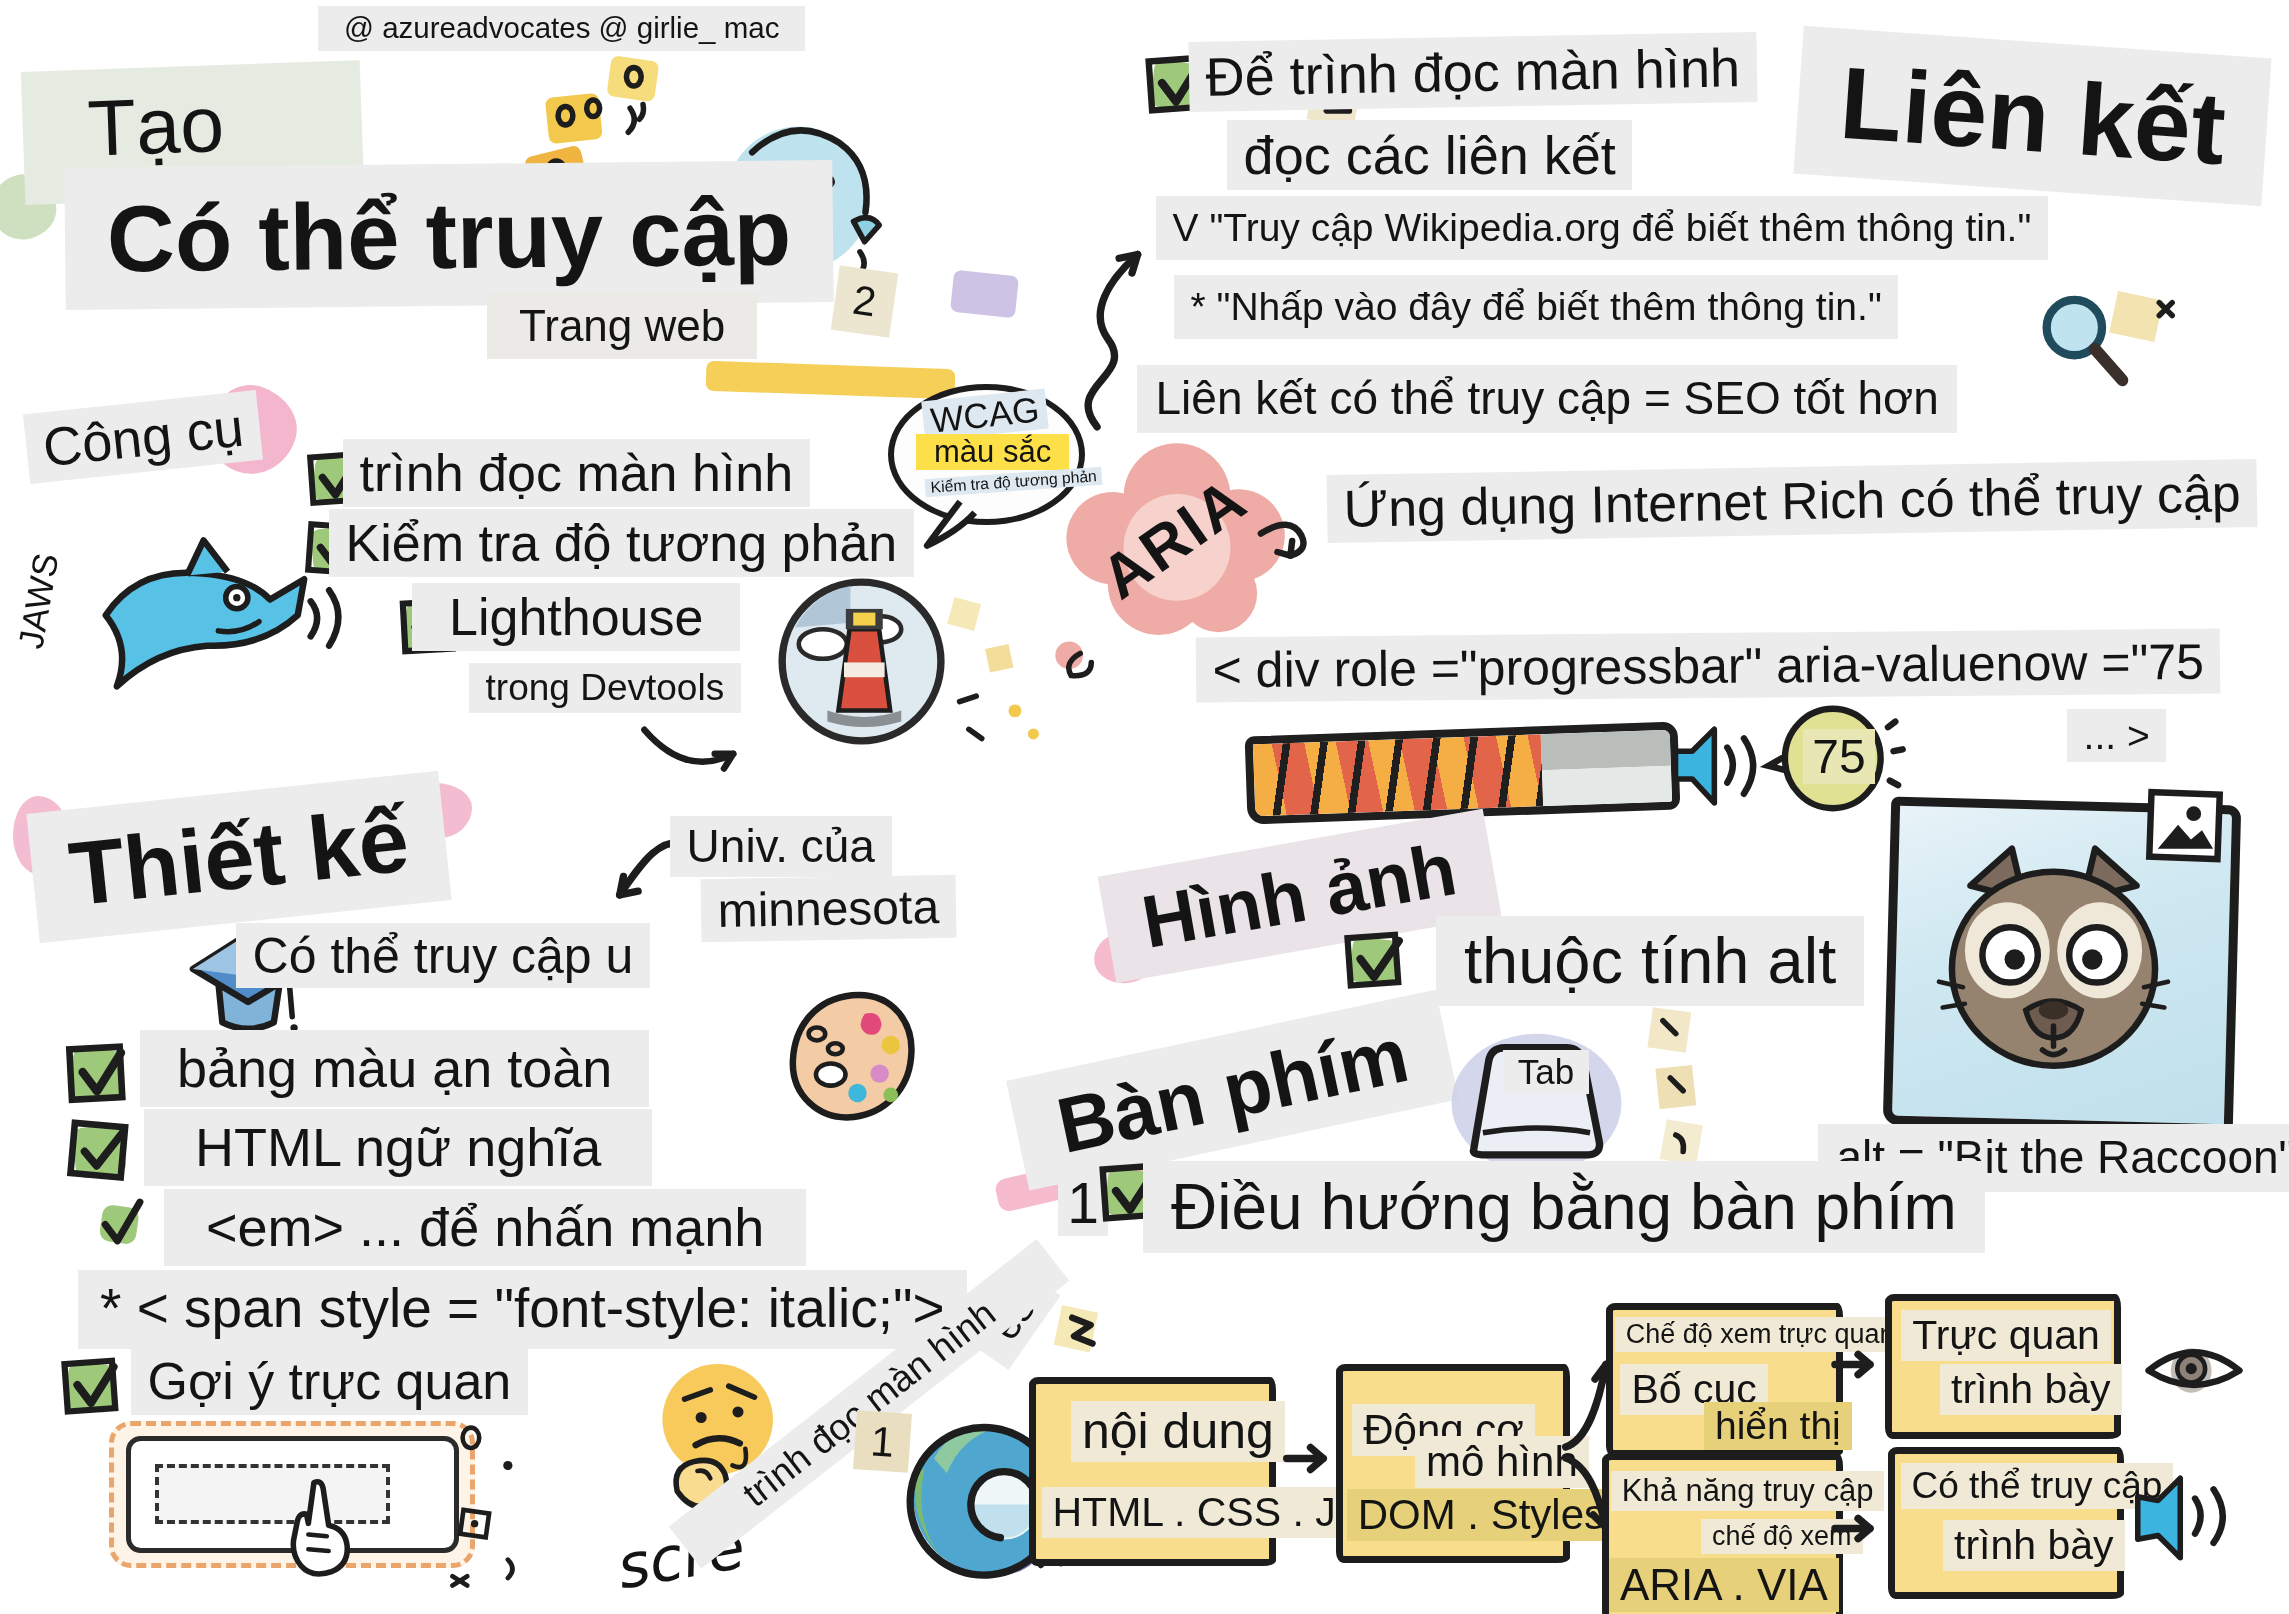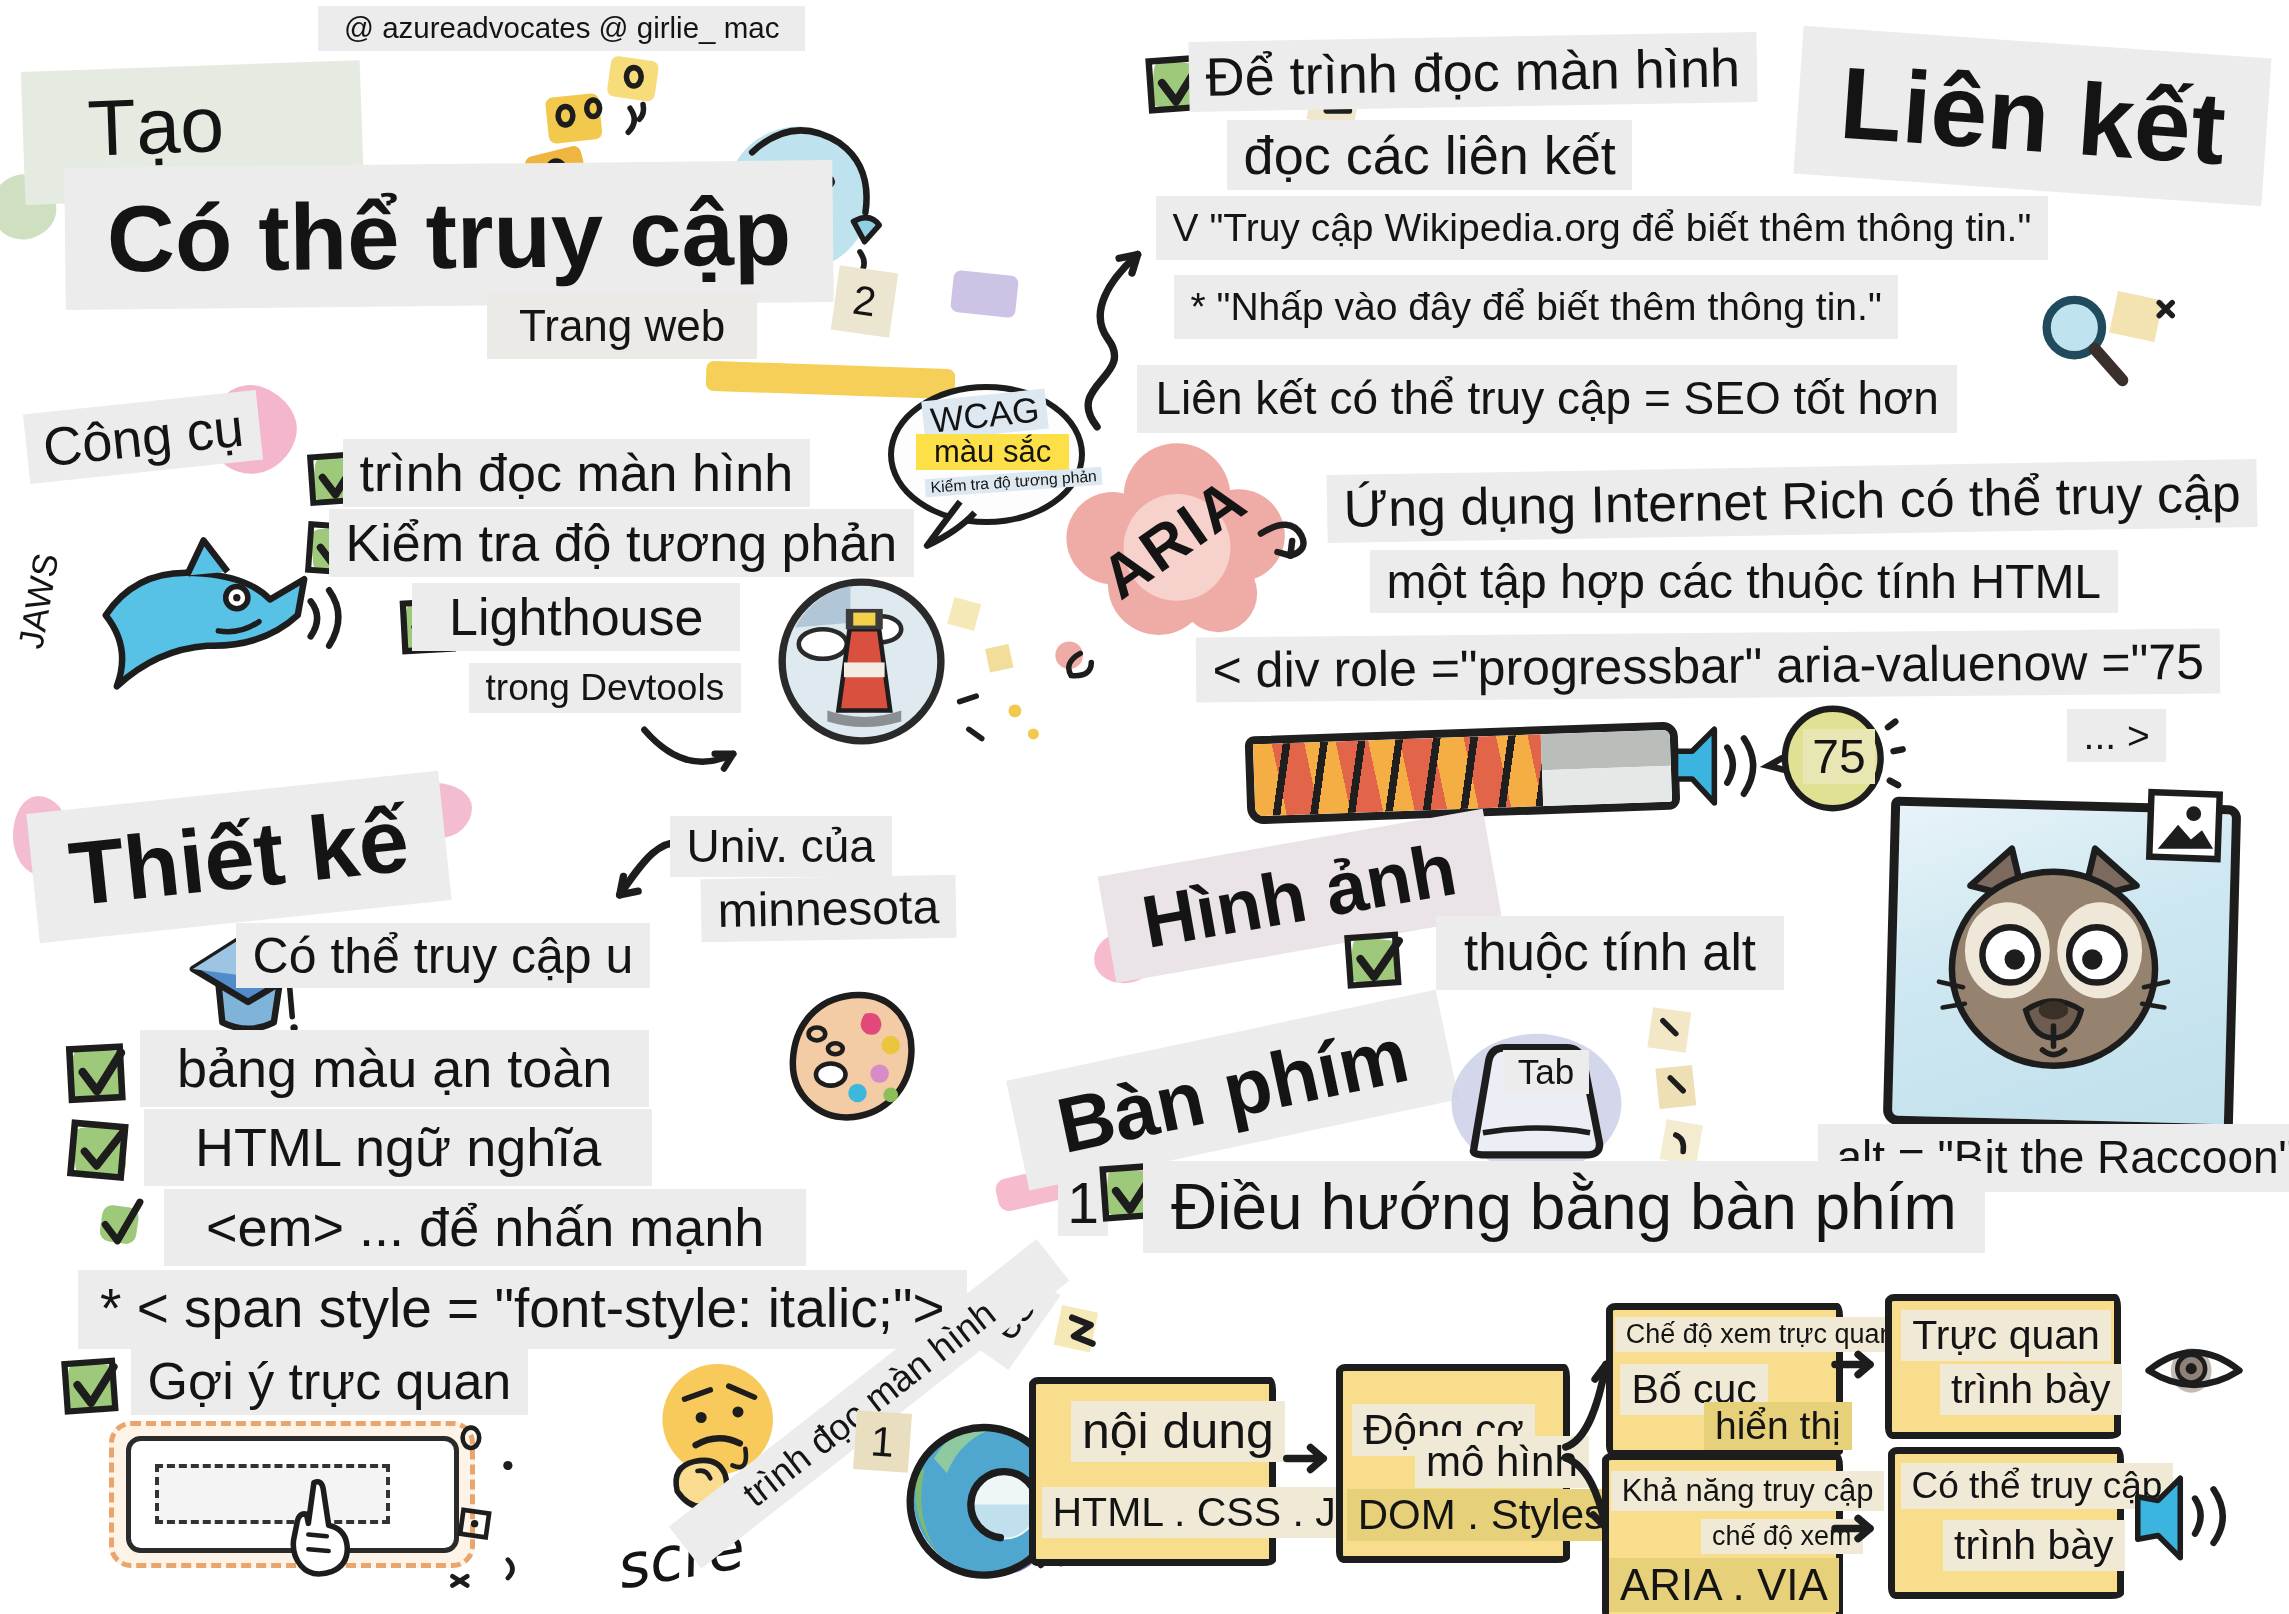--- a/index.html
+++ b/index.html
@@ -158,21 +158,20 @@
         <circle cx="190" cy="185" r="42"></circle>
     </g>
     <circle cx="145" cy="135" r="58" fill="#f7d2cd"></circle>
     <circle cx="28" cy="252" r="15" fill="#efaba6"></circle>
     <path d="M236 120 q32 -20 44 2 q8 16 -12 22" fill="none" stroke="#1d1d1d" stroke-width="7" stroke-linecap="round"></path>
     <path d="M268 144 l-14 -4 M268 144 l2 -16" fill="none" stroke="#1d1d1d" stroke-width="7" stroke-linecap="round"></path>
     <path d="M40 250 q-18 10 -10 24 q22 2 22 -14" fill="none" stroke="#1d1d1d" stroke-width="6" stroke-linecap="round"></path>
   </svg>
   <div class="abs hd" style="left:1094px;top:503px;font-size:61px;letter-spacing:2.8px;transform:rotate(-35deg);">ARIA</div>
   <div class="abs lbl" style="left:1327px;top:467px;font-size:52px;transform:rotate(-1deg);">Ứng dụng Internet Rich có thể truy cập</div>
-  <div class="abs lbl" style="left:1370px;top:550px;font-size:48px;">một tập hợp các thuộc tính HTML</div>
   <div class="abs lbl" style="left:1196px;top:633px;font-size:50px;transform:rotate(-0.5deg);">&lt; div role ="progressbar" aria-valuenow ="75</div>
   <div class="abs lbl" style="left:2067px;top:709px;font-size:39px;">... &gt;</div>
 
   <div class="abs" style="left:1246px;top:729px;width:417px;height:72px;transform:rotate(-2deg);border:8.3px solid #1f1f1f;border-radius:9.2px 14.8px 11px 16.6px;background:#fff;overflow:hidden;">
     <div style="position:absolute;left:0;top:0;bottom:0;width:69%;
          background-image:repeating-linear-gradient(100deg, rgba(0,0,0,0) 0 29.5px, #1f1f1f 29.5px 37px),
                           repeating-linear-gradient(80deg, #f4ae44 0 31px, #e2654a 31px 63px);"></div>
     <div style="position:absolute;left:69%;right:0;top:0;height:50%;background:#b9beba;"></div>
     <div style="position:absolute;left:69%;right:0;bottom:0;height:50%;background:#e4e9e8;"></div>
   </div>
@@ -259,21 +258,21 @@
     <circle cx="44" cy="111" r="4" fill="#1d1d1d"></circle>
     <path d="M20 168 l16 10 M36 168 l-16 10 M80 150 q10 10 0 20" stroke="#1d1d1d" stroke-width="5" stroke-linecap="round" fill="none"></path>
   </svg>
 
   <div class="abs lbl hd" style="left:1104px;top:842px;font-size:74px;padding:11px 37px;background:#eae3e8;transform:rotate(-10deg);">Hình ảnh</div>
   <svg class="abs" style="left:1340px;top:925px;width:68px;height:68px;" viewBox="0 0 60 60">
     <rect x="10" y="12" width="40" height="40" rx="8" fill="#9fc97a" transform="rotate(6 30 30)"></rect>
     <rect x="8" y="10" width="42" height="42" fill="none" stroke="#1d1d1d" stroke-width="5.5" transform="rotate(-4 29 31)"></rect>
     <path d="M18 30 L30 46 L52 14" fill="none" stroke="#1d1d1d" stroke-width="7" stroke-linecap="round" stroke-linejoin="round"></path>
   </svg>
-  <div class="abs lbl" style="left:1436px;top:916px;font-size:51px;padding:7.4px 28px;">thuộc tính alt</div>
+  <div class="abs lbl" style="left:1436px;top:916px;font-size:65px;padding:7.4px 28px;">thuộc tính alt</div>
 
   <div class="abs" style="left:1887px;top:801px;width:332px;height:310px;border:9.2px solid #1d1d1d;border-radius:7.4px 13px 9.2px 14.8px;
               background:linear-gradient(160deg,#e8f3f8 0%,#cfe8f1 40%,#bfe0ec 100%);transform:rotate(1.5deg);"></div>
   <svg class="abs" style="left:1915px;top:821px;width:277px;height:277px;" viewBox="0 0 300 300">
     <polygon points="60,70 105,30 118,85" fill="#7b6a5d" stroke="#1d1d1d" stroke-width="7" stroke-linejoin="round"></polygon>
     <polygon points="240,70 195,30 182,85" fill="#7b6a5d" stroke="#1d1d1d" stroke-width="7" stroke-linejoin="round"></polygon>
     <ellipse cx="150" cy="160" rx="110" ry="105" fill="#96836f" stroke="#1d1d1d" stroke-width="7"></ellipse>
     <ellipse cx="100" cy="140" rx="46" ry="52" fill="#efe7d8"></ellipse>
     <ellipse cx="200" cy="140" rx="46" ry="52" fill="#efe7d8"></ellipse>
     <circle cx="103" cy="145" r="30" fill="#fff" stroke="#1d1d1d" stroke-width="7"></circle>

